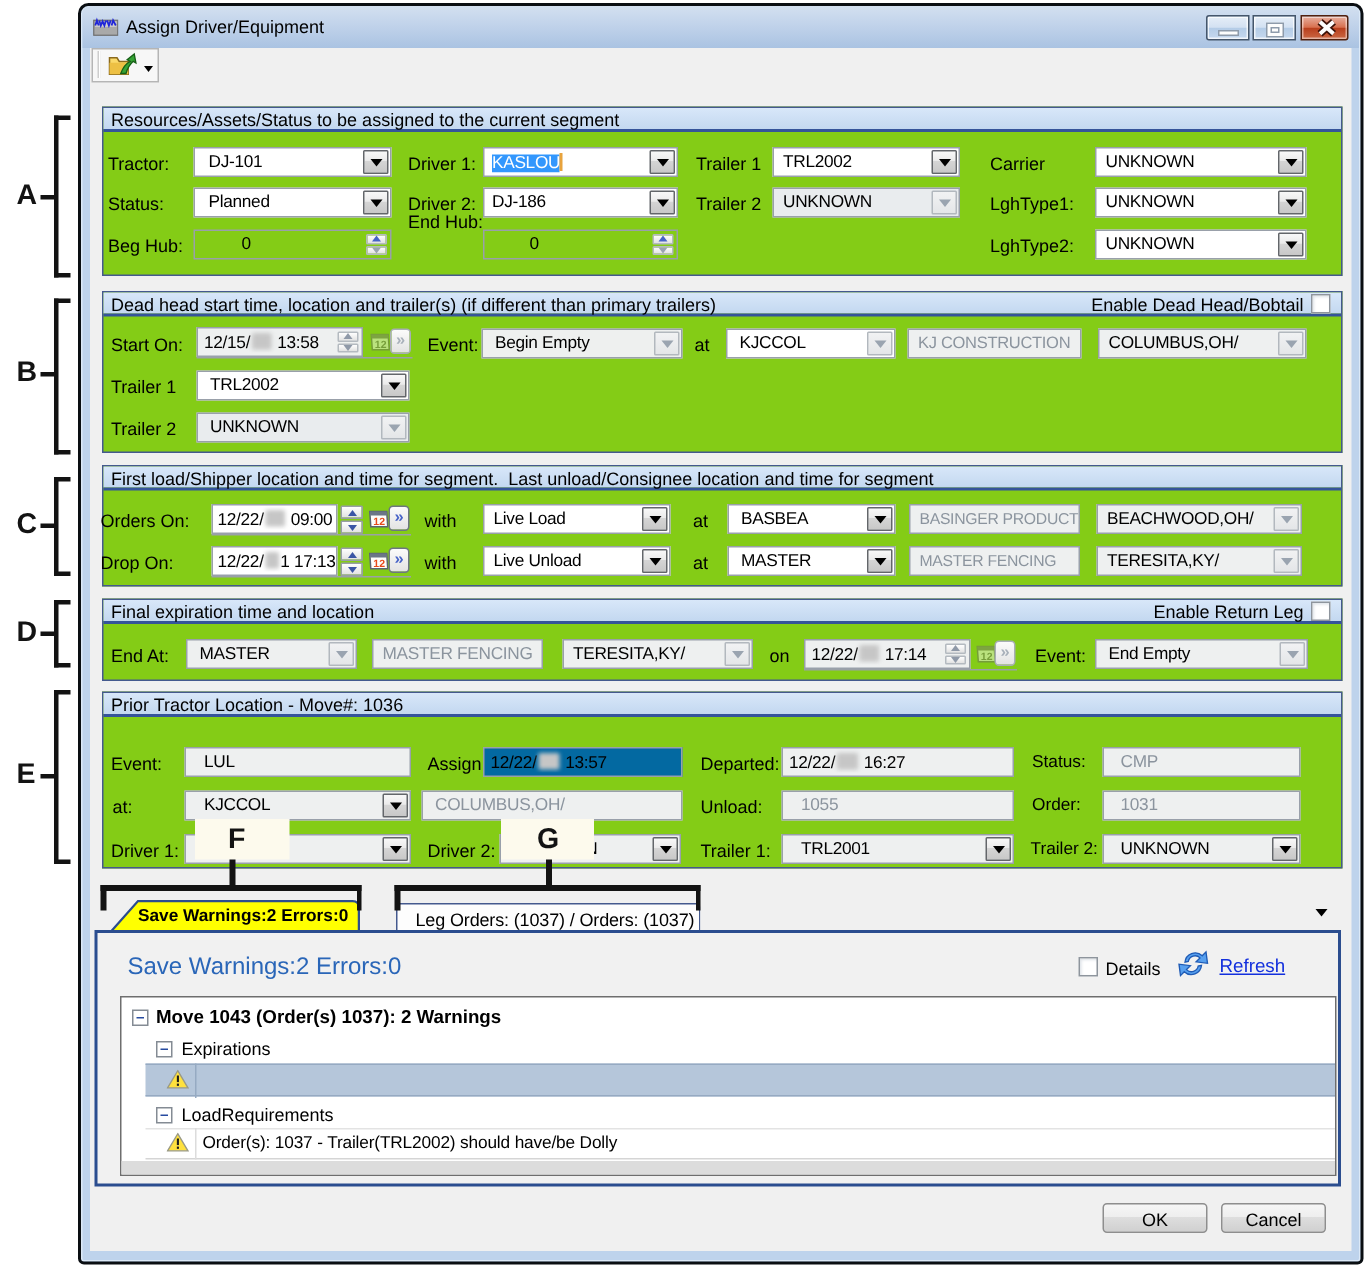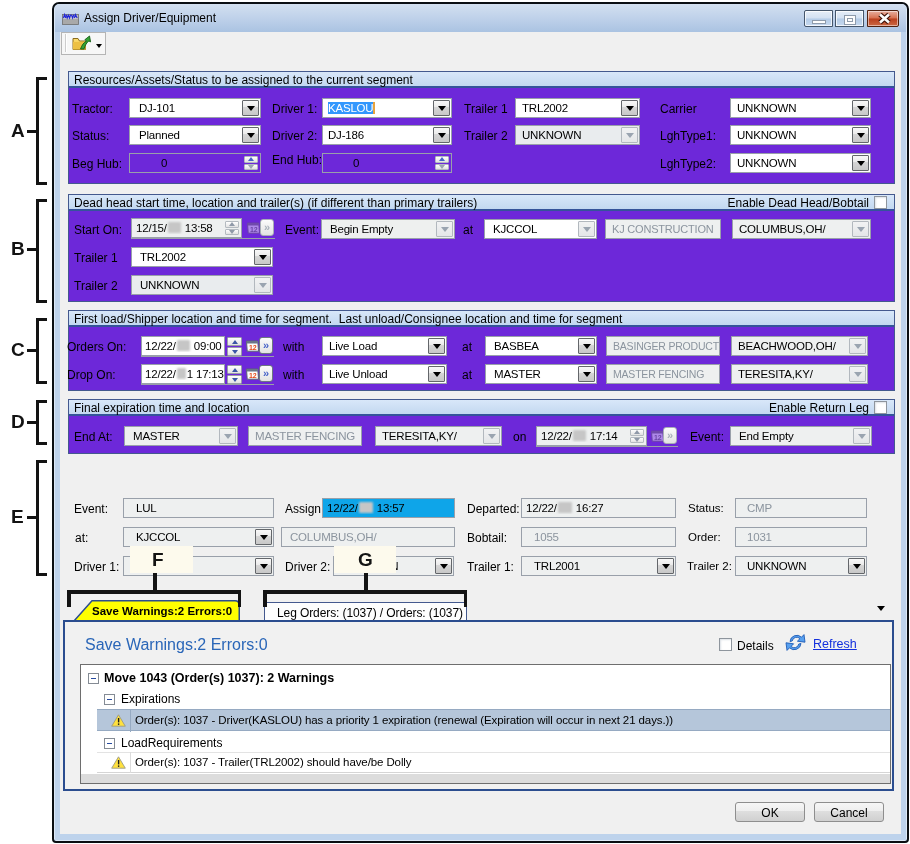--- a/index.html
+++ b/index.html
@@ -16,21 +16,21 @@
 .blur{display:inline-block;height:11px;background:#c6c6c6;vertical-align:-1px;margin:0 1px;filter:blur(1.3px);border-radius:1px}
 .spinbox{position:absolute;display:flex;flex-direction:column;gap:1px}
 .sb{flex:1;background:linear-gradient(#fefefe,#e2e2e2);border:1px solid #989ea6;border-radius:1px;position:relative}
 .sb2{flex:1;background:linear-gradient(#fefefe,#e2e2e2);border:1px solid #b4bac0;border-radius:1px;position:relative}
 .tri-up{position:absolute;left:50%;top:50%;margin:-2px 0 0 -3px;width:0;height:0;border:3px solid transparent;border-top:none;border-bottom:4px solid #30519c}
 .tri-dn{position:absolute;left:50%;top:50%;margin:-2px 0 0 -3px;width:0;height:0;border:3px solid transparent;border-bottom:none;border-top:4px solid #30519c}
 .inspin{position:absolute;right:2px;top:2px;bottom:2px;width:14px;display:flex;flex-direction:column;gap:1px}
 .hsp{position:absolute;right:2px;top:2px;bottom:2px;width:14px;display:flex;flex-direction:column;gap:1px}
 .chev{position:absolute;width:14px;height:17px;border:1px solid #6d7780;border-radius:3px;background:linear-gradient(#fbfbfb,#e3e3e3);font-size:11px;font-weight:bold;text-align:center;padding-top:1px}
 .ckb{position:absolute;width:13px;height:13px;background:#fff;border:1px solid #8e959d;box-shadow:inset 1px 1px 2px #dde2e7}
-.panel{position:absolute;background:#6d28d9;border:1px solid #44598e}
+.panel{position:absolute;background:#84cc16;border:1px solid #44598e}
 .phead{position:absolute;left:0;top:0;right:0;height:16px;background:linear-gradient(#d8e7f9,#c3d8f0);border-bottom:2px solid #35549a;font-size:12px;color:#000;padding:1px 0 0 5px;white-space:nowrap}
 .exp{position:absolute;width:11px;height:11px;background:#fff;border:1px solid #848b94}
 .expm{position:absolute;left:2px;right:2px;top:4px;height:1px;background:#274ba0}
 .ann{position:absolute;background:#131313}
 .alet{position:absolute;font-size:19px;font-weight:bold;color:#131313}
 </style></head><body>
 <div id="page">
 <div class="ab" style="left:52px;top:2px;width:857px;height:841px;background:#bed3ec;border:2px solid #0a0e12;border-radius:7px 7px 4px 4px;box-shadow:inset 0 0 0 1px #dce9f7"></div>
 <div class="ab" style="left:55px;top:4px;width:851px;height:28px;background:linear-gradient(#d3e0f0,#bdd0e9 55%,#aac3e2);border-radius:5px 5px 0 0"></div>
 <div class="ab" style="left:62px;top:11px;width:17px;height:13px">
@@ -127,21 +127,21 @@
       <div class="ftx" style="padding-left:31px">0</div>
       <div class="hsp">
         <div class="sb2">
           <div class="tri-up" style="border-bottom-color:#4763c8"></div>
         </div>
         <div class="sb2">
           <div class="tri-dn" style="border-top-color:#9aa4b0"></div>
         </div>
       </div>
     </div>
-<div class="lbl" style="left:272px;top:153px;">End Hub:</div>
+<div class="lbl" style="left:272px;top:141px;">End Hub:</div>
 <div class="fld" style="left:322px;top:153px;width:130px;height:20px">
       <div class="ftx" style="padding-left:30px">0</div>
       <div class="hsp">
         <div class="sb2">
           <div class="tri-up" style="border-bottom-color:#4763c8"></div>
         </div>
         <div class="sb2">
           <div class="tri-dn" style="border-top-color:#9aa4b0"></div>
         </div>
       </div>
@@ -341,47 +341,50 @@
       </svg></div>
 <div class="chev" style="left:663px;top:427px;color:#a8b0ba;border-color:#a8aeb6">»</div>
 <div class="ab" style="left:536px;top:446px;width:142px;height:1px;background:#9aa0a8"></div>
 <div class="lbl" style="left:690px;top:430px;">Event:</div>
 <div class="fld" style="left:730px;top:426px;width:142px;height:20px;background:#eef0f0">
       <div class="ftx" style="padding-left:8px"><span style="color:#000">End Empty</span></div>
       <div class="cbtn cbtnd">
         <div class="arr arrd"></div>
       </div>
     </div>
+<div class="panel" style="left:68px;top:461px;width:827px;height:118px">
+      <div class="phead">Prior Tractor Location - Move#: 1036</div>
+    </div>
 <div class="lbl" style="left:74px;top:502px;">Event:</div>
 <div class="fld" style="left:123px;top:498px;width:151px;height:20px;background:#eef0f0">
       <div class="ftx" style="padding-left:12px;color:#000;">LUL</div>
     </div>
 <div class="lbl" style="left:285px;top:502px;">Assign:</div>
-<div class="fld" style="left:322px;top:498px;width:133px;height:20px;background:#0ea5e9">
+<div class="fld" style="left:322px;top:498px;width:133px;height:20px;background:#0369a1">
       <div class="ftx" style="padding-left:4px;white-space:nowrap">12/22/<span class="blur" style="width:14px"></span>&nbsp;13:57</div>
     </div>
 <div class="lbl" style="left:467px;top:502px;">Departed:</div>
 <div class="fld" style="left:521px;top:498px;width:155px;height:20px;background:#eef0f0">
       <div class="ftx" style="padding-left:4px;white-space:nowrap">12/22/<span class="blur" style="width:14px"></span>&nbsp;16:27</div>
     </div>
 <div class="lbl" style="left:688px;top:502px;font-size:11.5px">Status:</div>
 <div class="fld" style="left:735px;top:498px;width:132px;height:20px;background:#eef0f0">
       <div class="ftx" style="padding-left:11px;color:#8b949e;">CMP</div>
     </div>
 <div class="lbl" style="left:75px;top:531px;">at:</div>
 <div class="fld" style="left:123px;top:527px;width:151px;height:20px;background:#eef0f0">
       <div class="ftx" style="padding-left:12px"><span style="color:#000">KJCCOL</span></div>
       <div class="cbtn">
         <div class="arr"></div>
       </div>
     </div>
 <div class="fld" style="left:281px;top:527px;width:174px;height:20px;background:#eef0f0">
       <div class="ftx" style="padding-left:8px;color:#8b949e;">COLUMBUS,OH/</div>
     </div>
-<div class="lbl" style="left:467px;top:531px;">Bobtail:</div>
+<div class="lbl" style="left:467px;top:531px;">Unload:</div>
 <div class="fld" style="left:521px;top:527px;width:155px;height:20px;background:#eef0f0">
       <div class="ftx" style="padding-left:12px;color:#8b949e;">1055</div>
     </div>
 <div class="lbl" style="left:688px;top:531px;font-size:11.5px">Order:</div>
 <div class="fld" style="left:735px;top:527px;width:132px;height:20px;background:#eef0f0">
       <div class="ftx" style="padding-left:11px;color:#8b949e;">1031</div>
     </div>
 <div class="lbl" style="left:74px;top:560px;">Driver 1:</div>
 <div class="fld" style="left:123px;top:556px;width:151px;height:20px;background:#eef0f0">
       <div class="ftx" style="padding-left:6px"><span style="color:#000"></span></div>
@@ -440,21 +443,20 @@
 <div class="ab" style="left:104px;top:671px;font-size:12.5px;font-weight:bold;white-space:nowrap">Move 1043 (Order(s) 1037): 2 Warnings</div>
 <div class="exp" style="left:104px;top:694px">
       <div class="expm"></div>
     </div>
 <div class="ab" style="left:121px;top:692px;font-size:12px">Expirations</div>
 <div style="position:absolute;left:111px;top:713px;width:15px;height:13px"><svg width="15" height="13" viewBox="0 0 15 13">
         <path d="M7.5 0.8 L14.3 12.2 L0.7 12.2 Z" fill="#ffe13e" stroke="#9a9a86" stroke-width="0.9"></path>
         <rect x="6.9" y="4" width="1.4" height="4.4" fill="#1d1d1d"></rect>
         <rect x="6.9" y="9.4" width="1.4" height="1.5" fill="#1d1d1d"></rect>
       </svg></div>
-<div class="ab" style="left:135px;top:714px;font-size:11.5px;letter-spacing:-0.1px;white-space:nowrap">Order(s): 1037 - Driver(KASLOU) has a priority 1 expiration (renewal (Expiration will occur in next 21 days.))</div>
 <div class="exp" style="left:104px;top:738px">
       <div class="expm"></div>
     </div>
 <div class="ab" style="left:121px;top:736px;font-size:12px">LoadRequirements</div>
 <div style="position:absolute;left:111px;top:755px;width:15px;height:13px"><svg width="15" height="13" viewBox="0 0 15 13">
         <path d="M7.5 0.8 L14.3 12.2 L0.7 12.2 Z" fill="#ffe13e" stroke="#9a9a86" stroke-width="0.9"></path>
         <rect x="6.9" y="4" width="1.4" height="4.4" fill="#1d1d1d"></rect>
         <rect x="6.9" y="9.4" width="1.4" height="1.5" fill="#1d1d1d"></rect>
       </svg></div>
 <div class="ab" style="left:135px;top:756px;font-size:11.5px;letter-spacing:-0.1px;white-space:nowrap">Order(s): 1037 - Trailer(TRL2002) should have/be Dolly</div>

